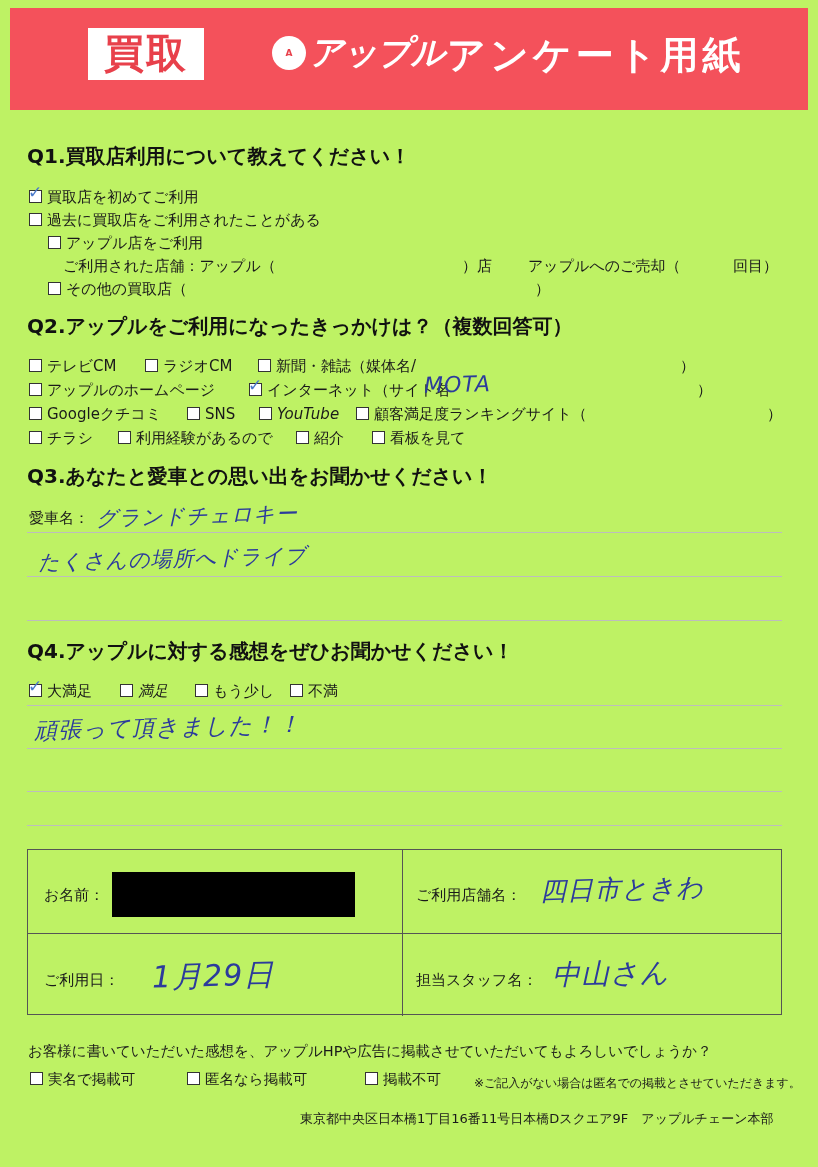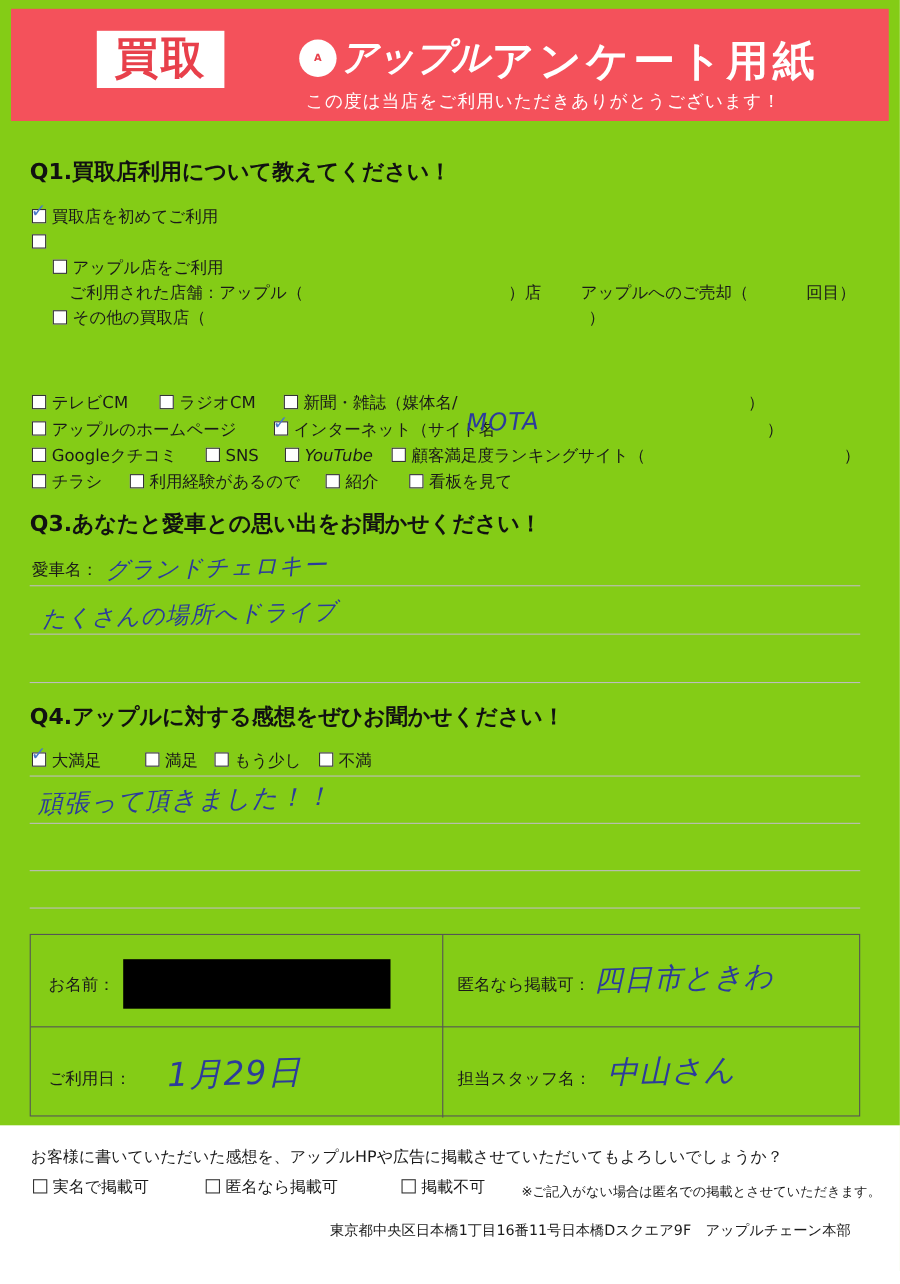--- a/index.html
+++ b/index.html
@@ -12,22 +12,22 @@
     height: 1167px;
     font-family: "Liberation Sans", sans-serif;
     color: #1a1a1a;
     position: relative;
     overflow: hidden;
   }
   .sheet {
     position: absolute;
     left: 0; top: 0;
     width: 818px;
-    height: 1023px;
-    background: #84cc16;
+    height: 1167px;
+    background: #bef264;
   }
 
   
   .banner {
     position: absolute;
     left: 10px;
     top: 8px;
     width: 798px;
     height: 102px;
     background: #f4515b;
@@ -217,44 +217,44 @@
 <div class="sheet">
 
   <div class="banner">
     <div class="banner-inner">
       <div class="kaitori-box">買取</div>
       <div class="apple-logo">
         <span class="apple-mark">A</span>
         <span class="apple-word">アップル</span>
       </div>
       <div class="banner-title">アンケート用紙</div>
-      <div class="banner-sub">この度は当店をご利用いただきありがとうございます！</div>
     </div>
   </div>
 
   <div class="q-head" style="left:27px; top:143px;">Q1.買取店利用について教えてください！</div>
 
   <div class="line" style="left:29px; top:188px;font-family:Liberation Mono, monospace;">
     <span class="cb checked"></span><span>買取店を初めてご利用</span>
   </div>
   <div class="line" style="left:29px; top:211px;">
-    <span class="cb"></span>
+    <span class="cb"></span><span>過去に買取店をご利用されたことがある</span>
   </div>
   <div class="line" style="left:48px; top:234px;">
     <span class="cb"></span><span>アップル店をご利用</span>
   </div>
   <div class="line" style="left:63px; top:257px;">ご利用された店舗：アップル（</div>
   <div class="line" style="left:462px; top:257px;">）店</div>
   <div class="line" style="left:528px; top:257px;">アップルへのご売却（</div>
   <div class="line" style="left:733px; top:257px;">回目）</div>
   <div class="line" style="left:48px; top:280px;">
     <span class="cb"></span><span>その他の買取店（</span>
   </div>
   <div class="line" style="left:535px; top:280px;">）</div>
 
+  <div class="q-head" style="left:27px; top:313px;">Q2.アップルをご利用になったきっかけは？（複数回答可）</div>
 
   <div class="line" style="left:29px; top:357px;">
     <span class="cb"></span><span>テレビCM</span>
   </div>
   <div class="line" style="left:145px; top:357px;">
     <span class="cb"></span><span>ラジオCM</span>
   </div>
   <div class="line" style="left:258px; top:357px;">
     <span class="cb"></span><span>新聞・雑誌（媒体名/</span>
   </div>
@@ -304,21 +304,21 @@
 
   <div class="hand" style="left:38px; top:545px;">たくさんの場所へドライブ</div>
   <div class="rule" style="left:27px; top:576px; width:755px;"></div>
   <div class="rule" style="left:27px; top:620px; width:755px;"></div>
 
   <div class="q-head" style="left:27px; top:638px;">Q4.アップルに対する感想をぜひお聞かせください！</div>
 
   <div class="line" style="left:29px; top:682px;">
     <span class="cb checked"></span><span>大満足</span>
   </div>
-  <div class="line" style="left:132px; top:682px;">
+  <div class="line" style="left:120px; top:682px;font-style:italic;">
     <span class="cb"></span><span>満足</span>
   </div>
   <div class="line" style="left:195px; top:682px;">
     <span class="cb"></span><span>もう少し</span>
   </div>
   <div class="line" style="left:290px; top:682px;">
     <span class="cb"></span><span>不満</span>
   </div>
 
   <div class="rule" style="left:27px; top:705px; width:755px;"></div>
@@ -328,21 +328,21 @@
   <div class="rule" style="left:27px; top:825px; width:755px;"></div>
 
   <div class="tbl">
     <div class="vdiv"></div>
     <div class="hdiv"></div>
   </div>
 
   <div class="cell-label" style="left:44px; top:886px;">お名前：</div>
   <div class="redact" style="left:112px; top:872px; width:243px; height:45px;"></div>
 
-  <div class="cell-label" style="left:416px; top:886px;">匿名なら掲載可：</div>
+  <div class="cell-label" style="left:416px; top:886px;">ご利用店舗名：</div>
   <div class="hand" style="left:540px; top:872px; font-size:26px;">四日市ときわ</div>
 
   <div class="cell-label" style="left:44px; top:971px;">ご利用日：</div>
   <div class="hand" style="left:152px; top:956px; font-size:30px;">1月29日</div>
 
   <div class="cell-label" style="left:416px; top:971px;">担当スタッフ名：</div>
   <div class="hand" style="left:552px; top:955px; font-size:28px;">中山さん</div>
 
   <div class="footnote" style="left:28px; top:1042px;">お客様に書いていただいた感想を、アップルHPや広告に掲載させていただいてもよろしいでしょうか？</div>
 

